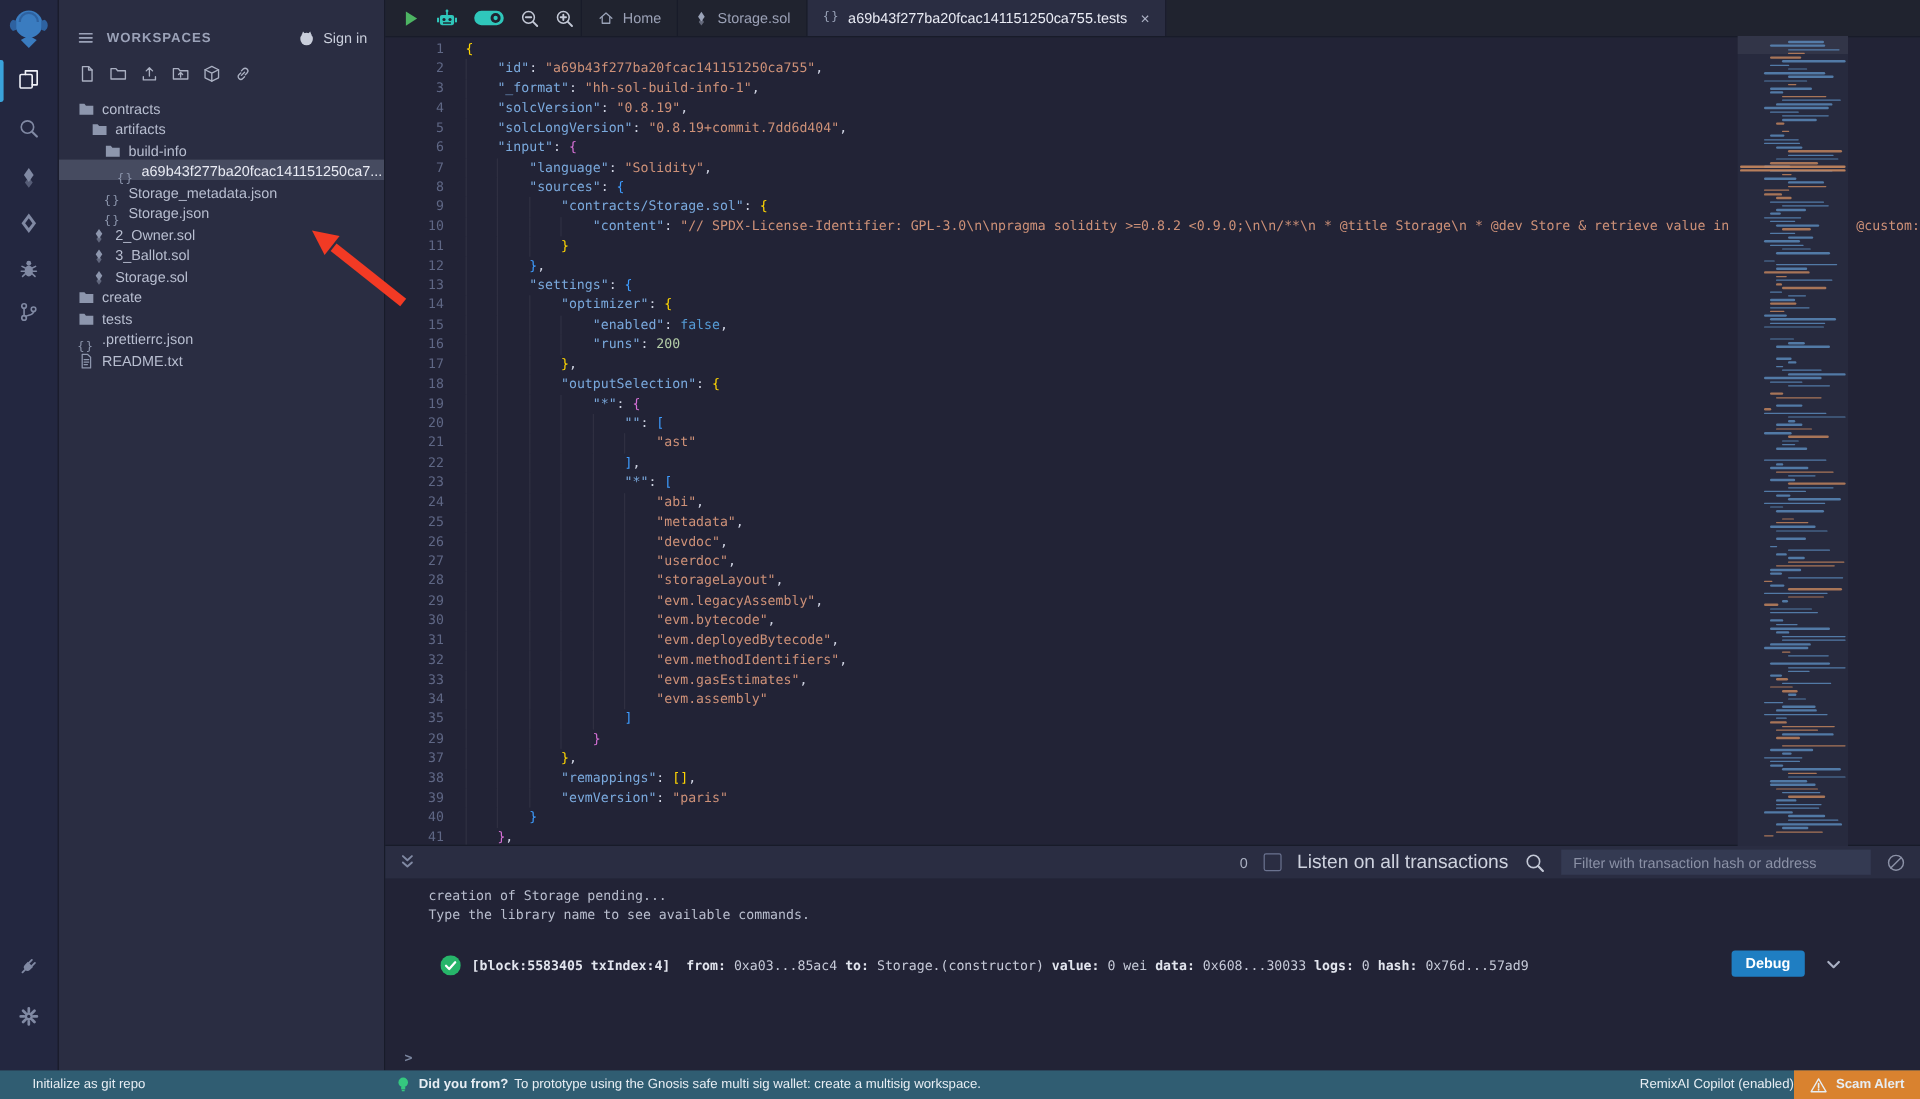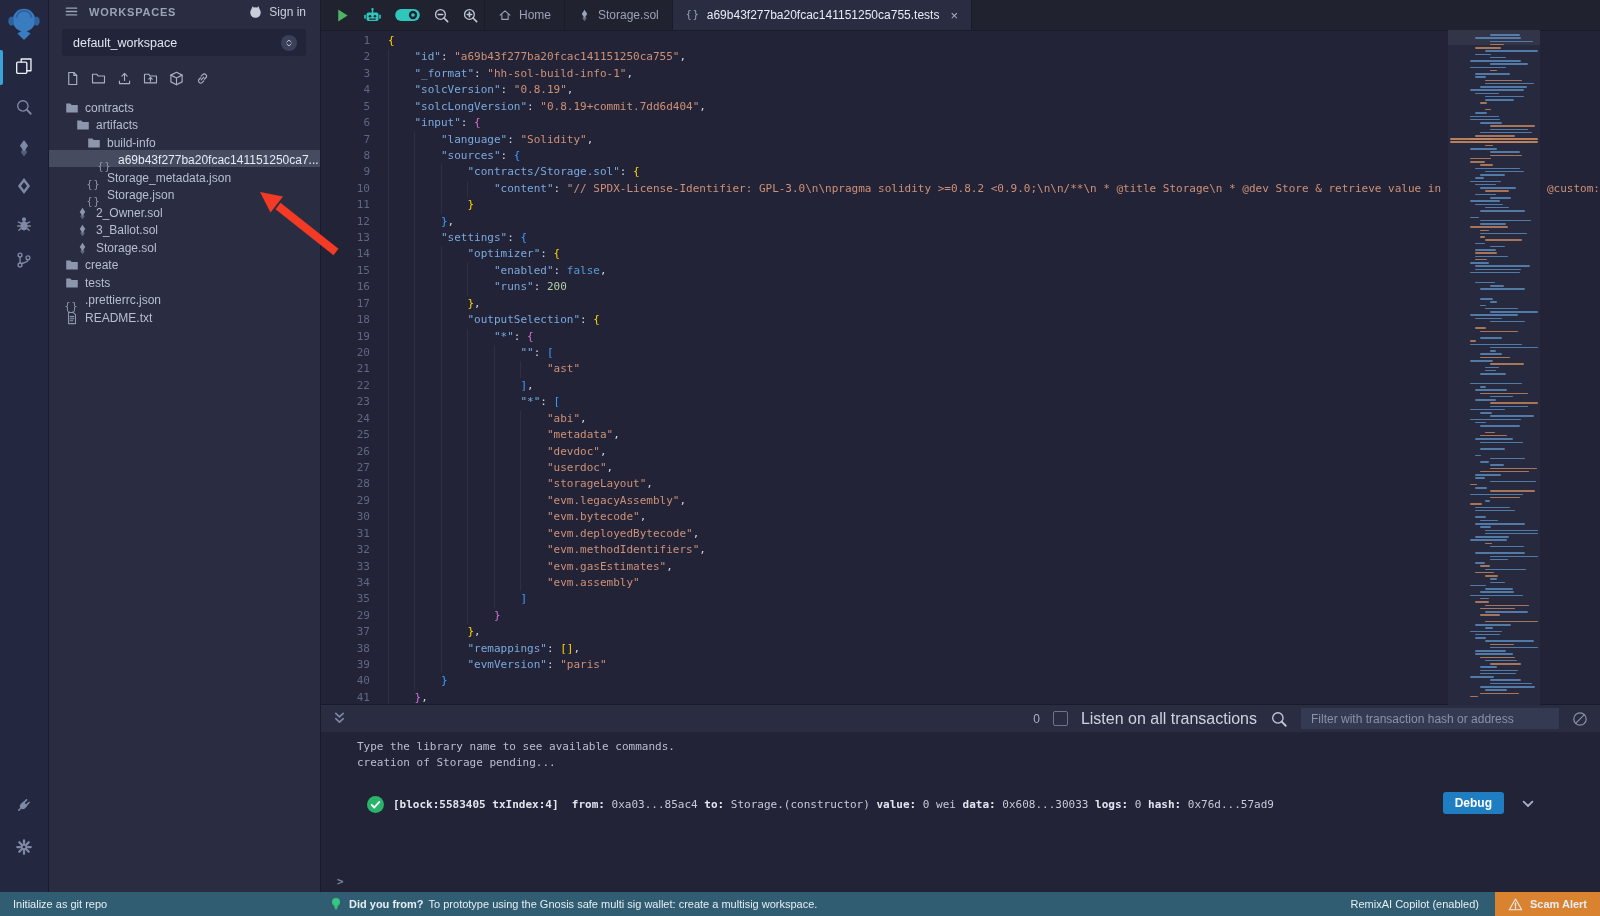--- a/index.html
+++ b/index.html
@@ -9,21 +9,21 @@
   
   .rail{position:absolute;left:0;top:0;width:48px;bottom:24px;background:#232740;border-right:1px solid #181b29;z-index:5}
   .rail-item{position:absolute;left:0;width:48px;display:flex;justify-content:center;color:#8089a3;cursor:pointer}
   .rail-item.active{color:#eef0f6}
   .rail-ind{position:absolute;left:0;top:50px;width:3px;height:35px;background:#3aa3da;border-radius:0 2px 2px 0}
   
   .sidepanel{position:absolute;left:48px;top:0;width:272px;bottom:24px;background:#2a2d42;border-right:1px solid #181b29;z-index:4}
   .fe-header{display:flex;align-items:center;justify-content:space-between;padding:11px 14px 0 16px}
   .fe-title{font-size:13px;font-weight:bold;letter-spacing:.4px;color:#e6e9f2}
   .fe-hicons{display:flex;gap:10px;align-items:center}
-  .fe-wsrow{display:flex;align-items:center;margin-top:4px;padding:0 14px 0 16px;color:#9ba2b8}
+  .fe-wsrow{display:flex;align-items:center;margin-top:24px;padding:0 14px 0 16px;color:#9ba2b8}
   .ws-label{font-size:11px;font-weight:bold;letter-spacing:.8px;margin-left:10px}
   .signin{margin-left:auto;display:flex;align-items:center;gap:6px;color:#c9cedb;font-size:12px;cursor:pointer}
   .ws-select{margin:10px 14px 0;height:27px;background:#222539;border-radius:3px;display:flex;align-items:center;
     padding:0 9px 0 11px;color:#e0e4ef;font-size:12.5px;cursor:pointer}
   .ws-caret{margin-left:auto;width:16px;height:16px;border-radius:50%;background:#3b405a;color:#b4bac c;
     display:flex;align-items:center;justify-content:center;color:#b8bdcd}
   .fe-tools{display:flex;gap:11px;margin:15px 0 0 17px;color:#aab0c2}
   .fe-tree{margin-top:11px;font-size:12px;color:#b8bed0}
   .tree-row{height:17.5px;display:flex;align-items:flex-end;cursor:pointer;white-space:nowrap}
   .tree-row .ti{width:15px;margin-right:6px;color:#8d96ad;flex:none}
@@ -67,25 +67,25 @@
   .txrow{position:relative;margin-top:21px;display:flex;align-items:center;padding-left:47px;height:26px}
   .txtext{margin-left:9px;white-space:pre;color:#c6cad8}
   .txtext .b{font-weight:bold;color:#e2e5ee}
   .debug-btn{position:absolute;right:96px;top:1px;background:#1f7ec2;color:#fff;border:none;border-radius:3px;
     font-family:"Liberation Sans",sans-serif;font-size:12px;font-weight:bold;padding:4px 12px;cursor:pointer}
   .txchev{position:absolute;right:64px;top:5px;color:#aab0c4;cursor:pointer}
   .prompt{position:absolute;left:17px;top:143px;font-weight:bold;color:#7c87a0}
   
   .statusbar{position:absolute;left:0;right:0;bottom:0;height:24px;background:#305d72;color:#e7edf3;
     font-size:11px;display:flex;align-items:center;z-index:6}
-  .sb-left{margin-left:13px;cursor:pointer}
+  .sb-left{margin-left:27px;cursor:pointer}
   .sb-tip{position:absolute;left:330px;display:flex;align-items:center;gap:5px}
   .sb-tip b{margin-left:2px}
   .sb-right{margin-left:auto;display:flex;align-items:center;height:100%}
-  .sb-copilot{margin-right:16px;cursor:pointer}
+  .sb-copilot{cursor:pointer}
   .sb-alert{height:100%;background:#d9822f;display:flex;align-items:center;gap:7px;padding:0 13px;font-weight:bold;cursor:pointer}
   .red-arrow{position:absolute;left:248px;top:186px;z-index:40;pointer-events:none}
 </style>
 </head>
 <body>
 
 <div class="rail">
   <div class="rail-ind"></div>
   <div id="railTop">
       <div class="rail-item" style="top: 5px;">
@@ -184,28 +184,20 @@
     <span class="ws-label">WORKSPACES</span>
     <span class="signin">
       <span class="ic" id="feGh">
           <svg width="15" height="15" viewBox="0 0 16 16" fill="none" stroke="currentColor" stroke-width="1.2" stroke-linecap="round" stroke-linejoin="round">
             <circle cx="8" cy="9" r="5.6" fill="currentColor" stroke="none"></circle>
             <path d="M3.6 5.8 L4.8 2.4 L6.6 4.3 Z M12.4 5.8 L11.2 2.4 L9.4 4.3 Z" fill="currentColor" stroke="none"></path>
           </svg>
         </span>
       <span>Sign in</span>
     </span>
-  </div>
-  <div class="ws-select">
-    <span>default_workspace</span>
-    <span class="ws-caret" id="wsCaret">
-        <svg width="10" height="10" viewBox="0 0 16 16" fill="none" stroke="currentColor" stroke-width="1.2" stroke-linecap="round" stroke-linejoin="round">
-          <path d="M4.6 6.4 L8 3.2 L11.4 6.4 M4.6 9.6 L8 12.8 L11.4 9.6" stroke-width="1.6"></path>
-        </svg>
-      </span>
   </div>
   <div class="fe-tools" id="feTools">
       <span class="ic">
         <svg width="15" height="15" viewBox="0 0 16 16" fill="none" stroke="currentColor" stroke-width="1.2" stroke-linecap="round" stroke-linejoin="round">
           <path d="M4 1.6 h5.4 l3.1 3 V14.4 H4 Z"></path>
           <path d="M9.4 1.6 V4.6 H12.5"></path>
         </svg>
       </span>
       <span class="ic">
         <svg width="15" height="15" viewBox="0 0 16 16" fill="none" stroke="currentColor" stroke-width="1.2" stroke-linecap="round" stroke-linejoin="round">
@@ -704,22 +696,22 @@
         </span>
       <input class="tfilter" placeholder="Filter with transaction hash or address" style="">
       <span class="ic" style="color:#8b91a6" id="termClear">
           <svg width="16" height="16" viewBox="0 0 16 16" fill="none" stroke="currentColor" stroke-width="1.2" stroke-linecap="round" stroke-linejoin="round">
             <circle cx="8" cy="8" r="6.2"></circle>
             <path d="M12.4 3.6 L3.6 12.4"></path>
           </svg>
         </span>
     </div>
     <div class="tcontent">
+      <div class="tline">creation of Storage pending...</div>
       <div class="tline">Type the library name to see available commands.</div>
-      <div class="tline">creation of Storage pending...</div>
       <div class="txrow">
         <span class="ic" id="txCheck">
             <svg width="17" height="17" viewBox="0 0 16 16">
               <circle cx="8" cy="8" r="8" fill="#27b56a"></circle>
               <path d="M4.4 8.3 L6.9 10.8 L11.6 5.6" stroke="#fff" stroke-width="1.8" fill="none" stroke-linecap="round" stroke-linejoin="round"></path>
             </svg>
           </span>
         <span class="txtext" id="txText"><span class="b">[block:5583405 txIndex:4]</span><span>  </span><span class="b">from:</span><span> 0xa03...85ac4 </span><span class="b">to:</span><span> Storage.(constructor) </span><span class="b">value:</span><span> 0 wei </span><span class="b">data:</span><span> 0x608...30033 </span><span class="b">logs:</span><span> 0 </span><span class="b">hash:</span><span> 0x76d...57ad9</span></span>
         <button class="debug-btn">Debug</button>
         <span class="ic txchev" id="txChev">

